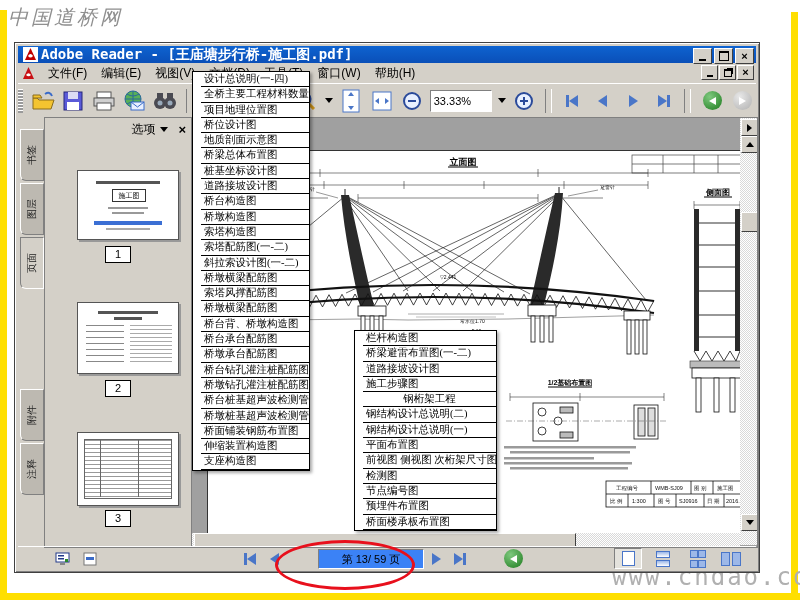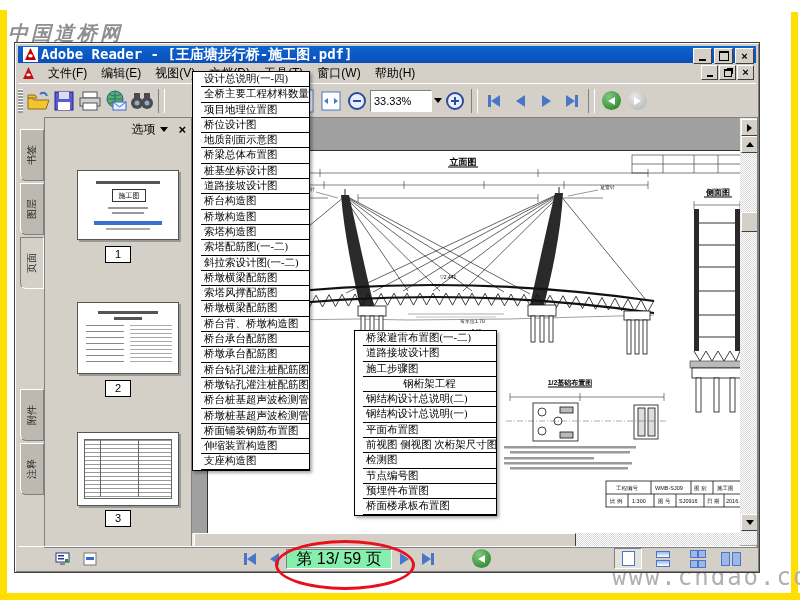--- a/index.html
+++ b/index.html
@@ -4,43 +4,43 @@
 <style>
   html,body{margin:0;padding:0;}
   body{width:800px;height:600px;position:relative;background:#fff;overflow:hidden;
        font-family:"Liberation Sans","DejaVu Sans",sans-serif;-webkit-font-smoothing:none;}
   .abs{position:absolute;}
   
   .frame-l{left:0;top:10px;width:7px;height:590px;background:#ffdf00;}
   .frame-r{left:791px;top:12px;width:7px;height:588px;background:#ffdf00;}
   .frame-b{left:0;top:593px;width:800px;height:7px;background:#ffdf00;}
   
-  .wm-top{left:8px;top:20px;font-family:"Liberation Serif","DejaVu Serif",serif;
-          font-size:20px;color:#8f8f8f;font-style:italic;letter-spacing:3px;font-weight:bold;}
+  .wm-top{left:8px;top:4px;font-family:"Liberation Serif","DejaVu Serif",serif;
+          font-size:20px;color:#8f8f8f;font-style:italic;letter-spacing:3px;}
   .wm-bottom{left:612px;top:563px;font-size:24px;color:#b0b0b0;letter-spacing:2px;
              font-family:"DejaVu Sans Mono",monospace;}
   
   .win{left:14px;top:42px;width:744px;height:529px;background:#d4d0c8;
        border:1px solid #404040;box-shadow:inset 1px 1px 0 #fff,inset -1px -1px 0 #808080;}
   .titlebar{left:3px;top:3px;right:3px;height:17px;background:linear-gradient(#0e63d0,#0a4fb8);
             color:#fff;display:flex;align-items:center;padding-left:2px;}
   .title-text{font-family:"DejaVu Sans Mono",monospace;font-size:14px;font-weight:bold;white-space:nowrap;}
   .tb-btns{position:absolute;right:2px;top:2px;display:flex;gap:2px;}
   .cbtn{width:17px;height:14px;background:#d4d0c8;border:1px solid;border-color:#fff #404040 #404040 #fff;
         display:flex;align-items:center;justify-content:center;font-size:9px;line-height:1;color:#000;}
   .glyph-min{width:7px;height:2px;background:#000;margin-top:7px;}
   .glyph-max{width:8px;height:7px;border:1px solid #000;border-top-width:2px;}
   .glyph-restore{width:6px;height:5px;border:1px solid #000;border-top-width:2px;box-shadow:2px -2px 0 -1px #000;}
   .glyph-x{font-size:11px;font-weight:bold;line-height:1;}
   .menubar{left:3px;top:21px;right:3px;height:19px;display:flex;align-items:center;gap:2px;font-size:12px;}
   .pdficon{width:15px;height:15px;margin:0 3px;}
   .mi{padding:1px 7px;white-space:nowrap;}
   .mb-btns{position:absolute;right:2px;top:1px;display:flex;gap:1px;}
   .cbtn.small{width:15px;height:13px;}
-  .toolbar{left:3px;top:40px;right:3px;height:33px;border-top:1px solid #fff;display:flex;align-items:center;}
+  .toolbar{left:3px;top:40px;right:3px;height:33px;border-top:1px solid #fff;display:flex;align-items:center;justify-content:space-between;}
   .tbtn{width:26px;height:26px;display:flex;align-items:center;justify-content:center;flex:0 0 auto;}
   .tsep{width:5px;height:24px;margin:0 3px;border-left:1px solid #808080;border-right:1px solid #fff;flex:0 0 auto;}
   .grip{width:5px;height:24px;margin-right:2px;background:repeating-linear-gradient(#fff 0 1px,#9a9a9a 1px 3px);flex:0 0 auto;}
   .caret{width:0;height:0;border-left:4px solid transparent;border-right:4px solid transparent;border-top:5px solid #000;margin-left:2px;}
   .zoombox{width:54px;height:18px;background:#fff;border:1px solid;border-color:#808080 #fff #fff #808080;
            font-size:11px;padding:1px 3px;font-family:"Liberation Sans",sans-serif;}
   .tri-r{width:0;height:0;border-top:6px solid transparent;border-bottom:6px solid transparent;border-left:9px solid #4a76c8;}
   .tri-l{width:0;height:0;border-top:6px solid transparent;border-bottom:6px solid transparent;border-right:9px solid #4a76c8;}
   .bar-v{width:3px;height:12px;background:#4a76c8;}
   .circ{width:19px;height:19px;border-radius:50%;display:flex;align-items:center;justify-content:center;}
@@ -78,22 +78,22 @@
   
   .menu{background:#fff;border:1px solid #000;box-shadow:2px 2px 3px rgba(0,0,0,.35);z-index:40;
         font-family:"Liberation Serif","DejaVu Serif",serif;font-size:10.5px;padding-left:8px;}
   .menu div{box-sizing:border-box;height:15.3px;line-height:14px;border-bottom:1px solid #000;
             padding:0 3px;white-space:nowrap;overflow:hidden;}
   .menu div.center{text-align:center;}
   .menu1{left:192px;top:71px;width:108px;}
   .menu2{left:354px;top:330px;width:133px;}
   
   .statusbar{left:3px;top:503px;right:3px;height:23px;border-top:1px solid #fff;display:flex;align-items:center;}
-  .pagebox{width:104px;height:18px;background:#86efac;border:1px solid;border-color:#808080 #fff #fff #808080;
-           font-size:16px;text-align:center;line-height:18px;white-space:nowrap;}
+  .pagebox{width:104px;height:18px;background:#3b82f6;border:1px solid;border-color:#808080 #fff #fff #808080;
+           font-size:11px;text-align:center;line-height:18px;white-space:nowrap;margin-left:32px;}
   .lbtn{width:26px;height:19px;background:#d4d0c8;display:flex;align-items:center;justify-content:center;}
   .lbtn.pressed{border:1px solid;border-color:#808080 #fff #fff #808080;background:#e4e2dc;}
   .pg1{width:11px;height:13px;background:#fff;border:1px solid #4a76c8;}
   .pg2{display:flex;flex-direction:column;gap:2px;}
   .pg2 i{width:12px;height:5px;background:linear-gradient(#9db8e8,#fff);border:1px solid #4a76c8;display:block;}
   .pg4{display:grid;grid-template-columns:6px 6px;gap:2px;}
   .pg4 i{width:6px;height:6px;background:#9db8e8;border:1px solid #4a76c8;display:block;}
   .pgf{display:flex;gap:2px;}
   .pgf i{width:7px;height:12px;background:#9db8e8;border:1px solid #4a76c8;display:block;}
   .redcircle{left:275px;top:540px;width:134px;height:44px;border:3px solid #e8101c;border-radius:50%;z-index:60;}
@@ -598,20 +598,21 @@
     <div>桥墩承台配筋图</div>
     <div>桥台钻孔灌注桩配筋图</div>
     <div>桥墩钻孔灌注桩配筋图</div>
     <div>桥台桩基超声波检测管布置图</div>
     <div>桥墩桩基超声波检测管布置图</div>
     <div>桥面铺装钢筋布置图</div>
     <div>伸缩装置构造图</div>
     <div>支座构造图</div>
   </div>
 <div class="abs menu menu2">
+    <div>栏杆构造图</div>
     <div>桥梁避雷布置图(一-二)</div>
     <div>道路接坡设计图</div>
     <div>施工步骤图</div>
     <div class="center">钢桁架工程</div>
     <div>钢结构设计总说明(二)</div>
     <div>钢结构设计总说明(一)</div>
     <div>平面布置图</div>
     <div>前视图 侧视图 次桁架尺寸图</div>
     <div>检测图</div>
     <div>节点编号图</div>

